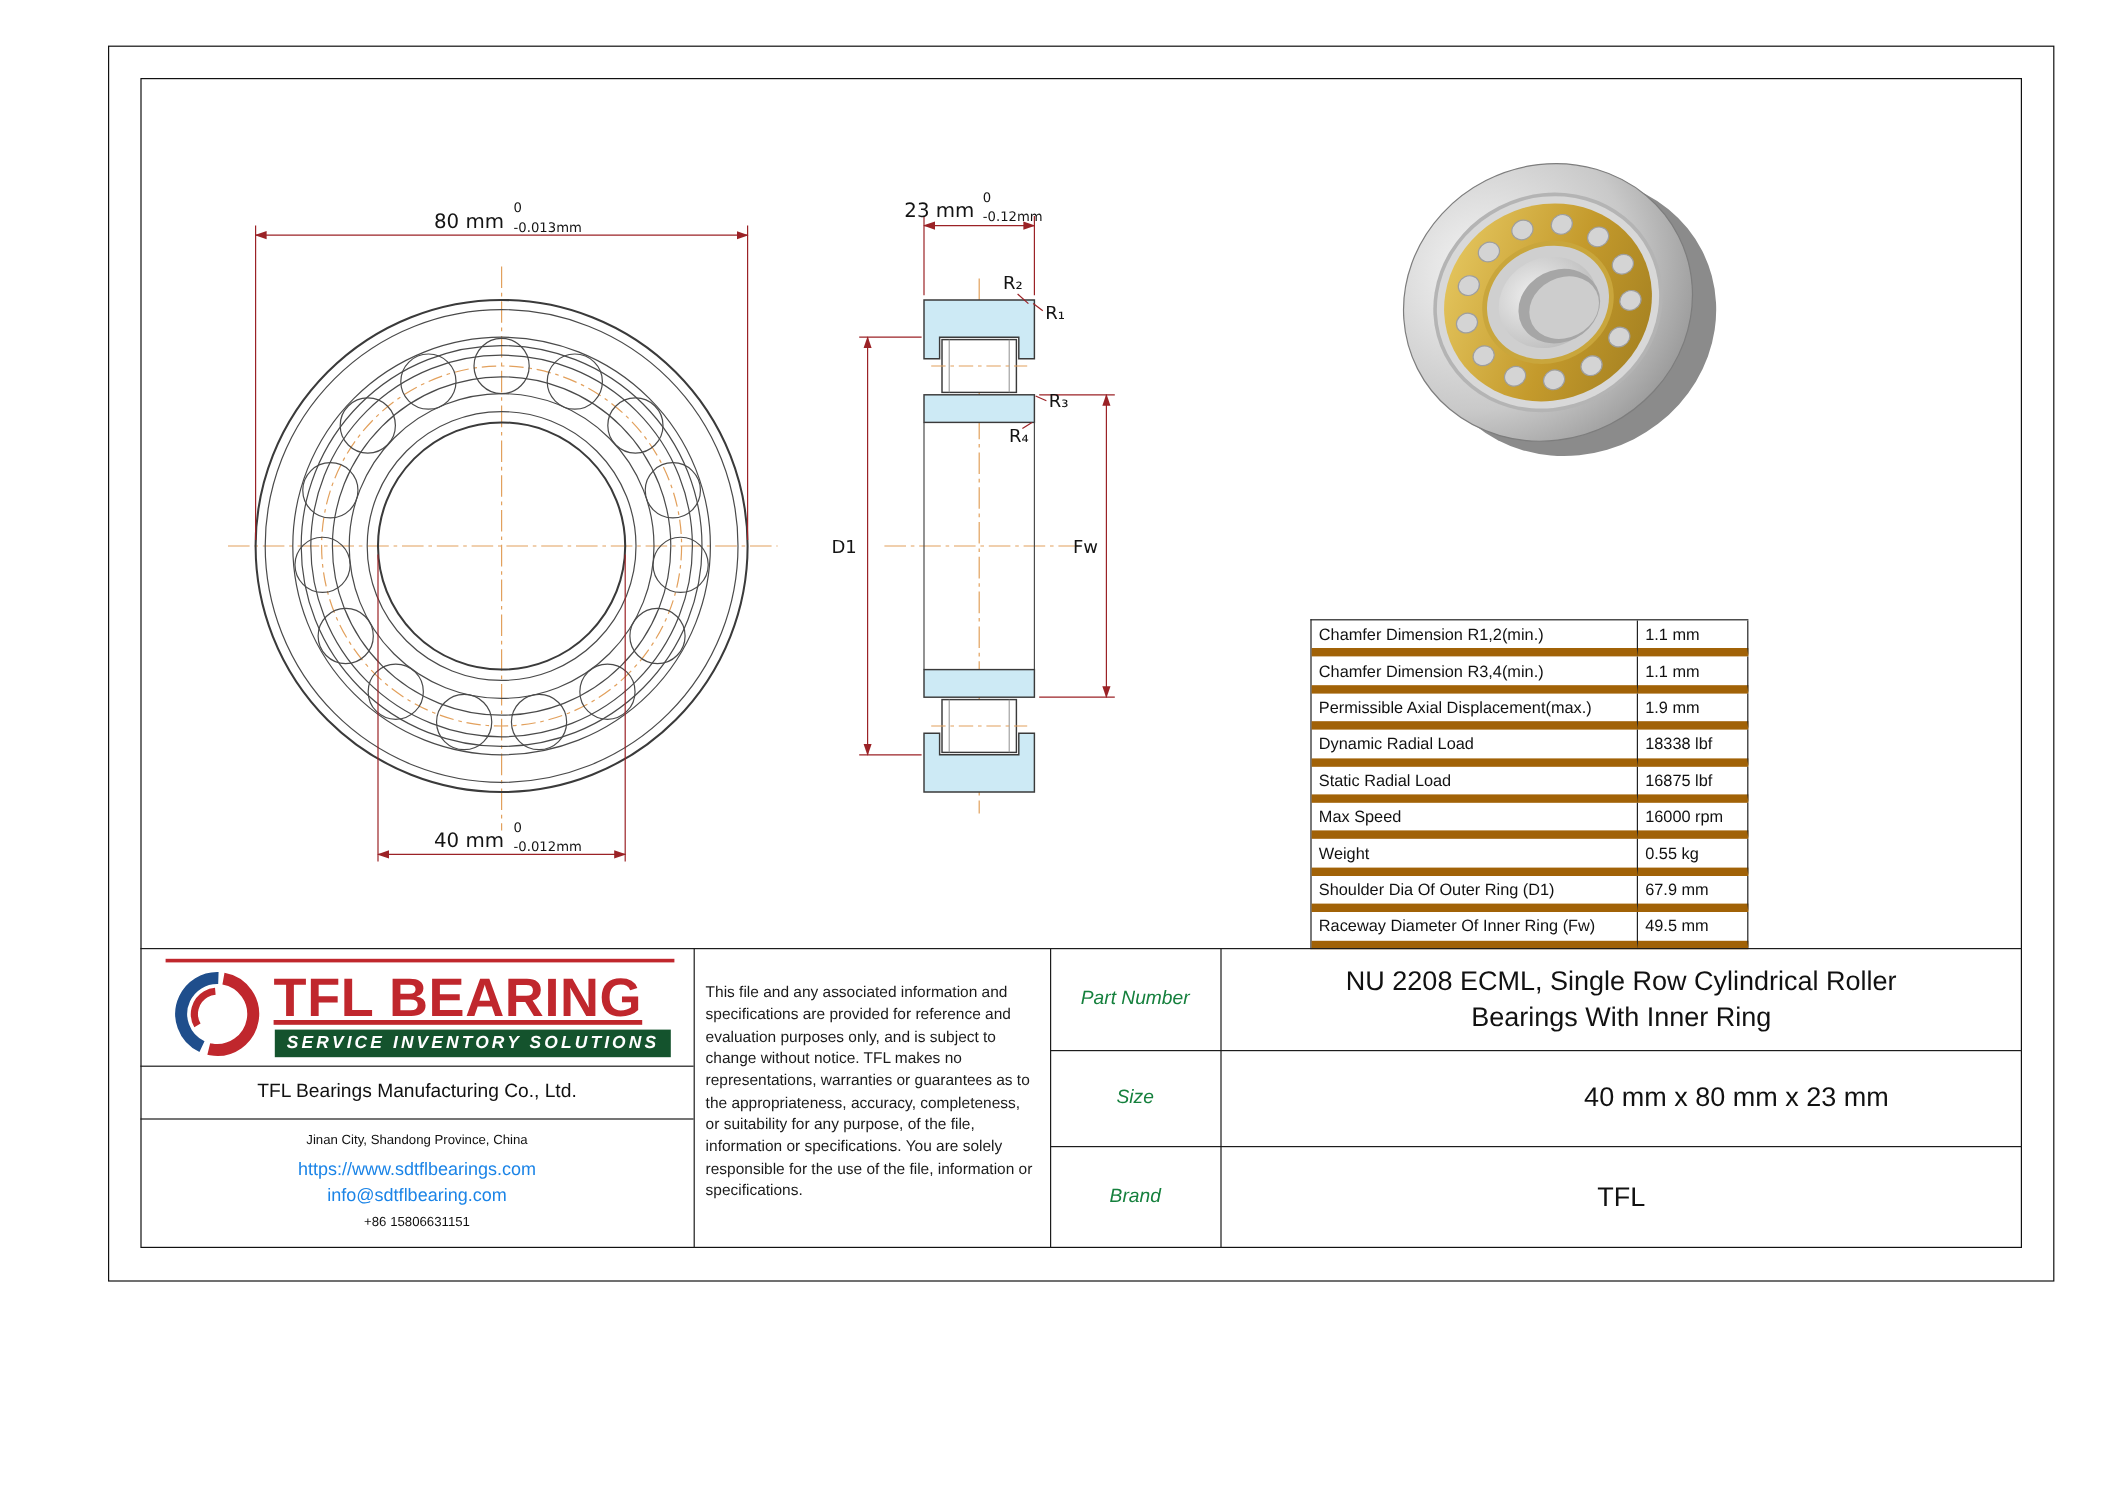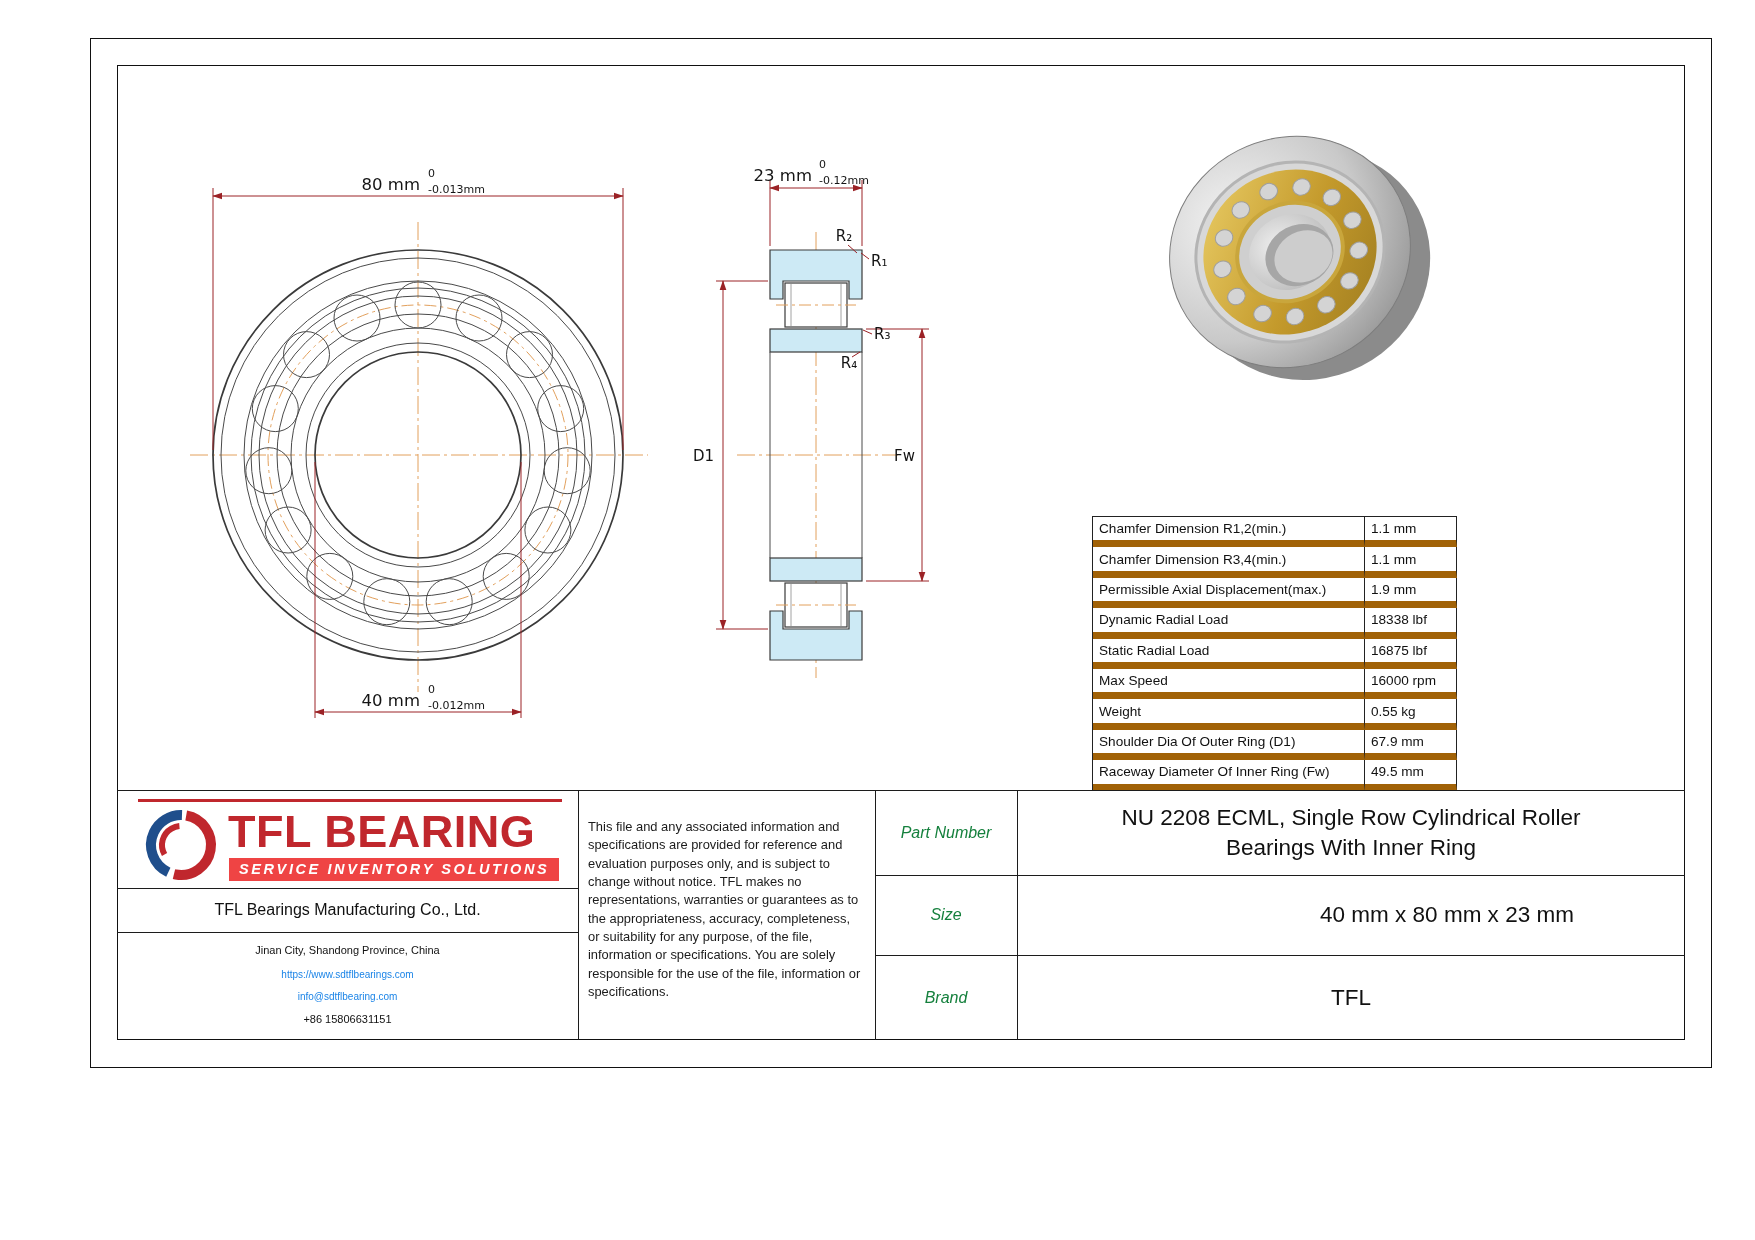--- a/index.html
+++ b/index.html
@@ -31,26 +31,26 @@
   .spec>div{border-right:1px solid #222;border-bottom:7px solid #a16207;
         display:flex;align-items:center;padding:0 6px;box-sizing:border-box;
         white-space:nowrap;overflow:hidden;}
 
   
   .cellcenter{position:absolute;display:flex;align-items:center;justify-content:center;text-align:center;}
   .label20{font-size:16px;color:#15803d;font-style:italic;}
   .value22{font-size:22.5px;color:#111;line-height:1.32;}
   .company{font-size:16px;color:#111;}
   .addr{font-size:11px;color:#111;}
-  .link{font-size:10px;color:#1b84e7;text-decoration:none;}
+  .link{font-size:15px;color:#1b84e7;text-decoration:none;}
   .disc{position:absolute;left:588px;top:818px;width:277px;
         font-size:12.9px;line-height:1.42;text-align:left;color:#1b1b1b;}
   .brandword{position:absolute;left:228px;top:806px;font-size:45px;font-weight:800;
-        color:#c0272d;letter-spacing:0.5px;white-space:nowrap;}
-  .tagbar{position:absolute;left:229px;top:858px;background:#ef4444;color:#fff;
+        color:#c0272d;letter-spacing:0.5px;white-space:nowrap;text-decoration:underline;}
+  .tagbar{position:absolute;left:229px;top:858px;background:#14532d;color:#fff;
         font-size:14.5px;font-weight:700;font-style:italic;letter-spacing:2.6px;
         padding:3px 10px 4px 10px;white-space:nowrap;}
 </style>
 </head>
 <body>
 
 <div id="page">
 
   <div class="frame" style="left:90px;top:38px;width:1622px;height:1030px;"></div>
   <div class="frame" style="left:117px;top:65px;width:1568px;height:975px;border-width:1.4px;"></div>

